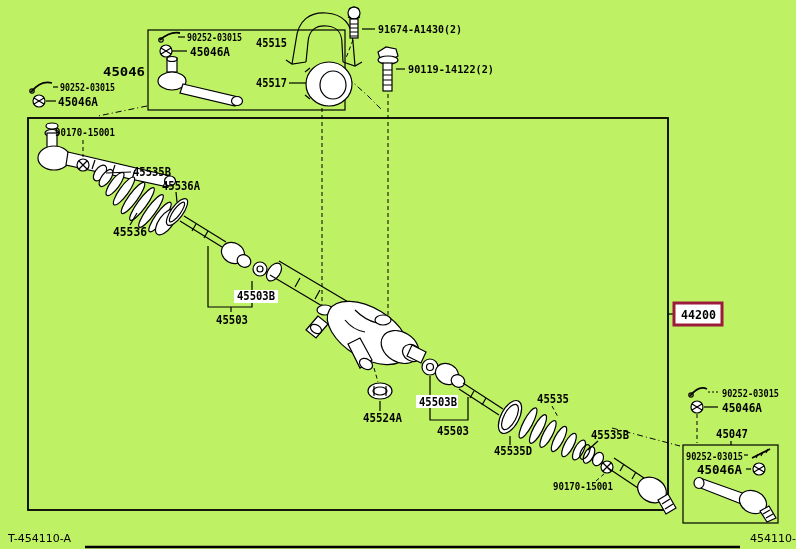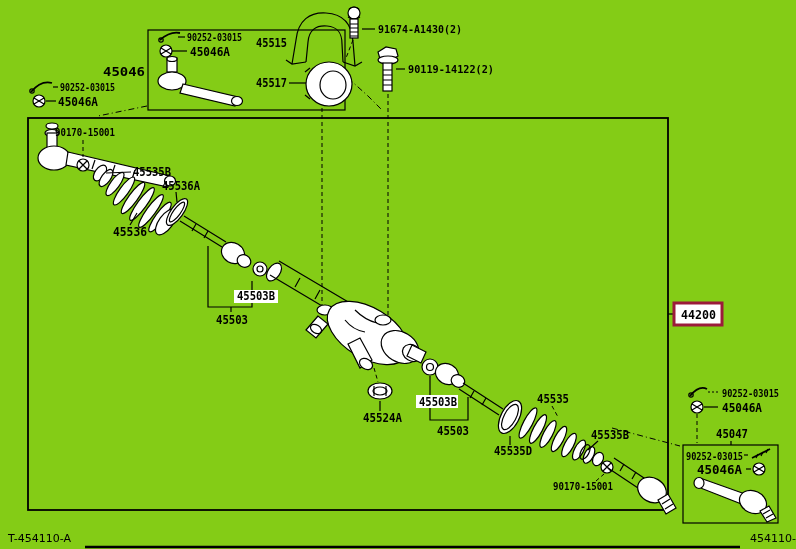--- a/index.html
+++ b/index.html
@@ -1,16 +1,16 @@
 <!DOCTYPE html>
 <html><head>
 <meta charset="utf-8">
 <style>
   html,body{margin:0;padding:0;background:#fff;}
-  #stage{position:relative;width:796px;height:549px;background:#84cc16;overflow:hidden;}
+  #stage{position:relative;width:796px;height:549px;background:#bef264;overflow:hidden;}
   svg{position:absolute;left:0;top:0;}
   .ln{stroke:#000;fill:none;stroke-width:1.2;}
   .ln2{stroke:#000;fill:none;stroke-width:1.8;}
   .shape{fill:#fff;stroke:#000;stroke-width:1.2;}
   .dash{stroke:#000;fill:none;stroke-width:1;stroke-dasharray:4 3;}
   .dashdot{stroke:#000;fill:none;stroke-width:1;stroke-dasharray:6 3 1 3;}
   .dot{stroke:#000;fill:none;stroke-width:1;stroke-dasharray:2 2;}
   text{fill:#000;}
   .pn{font:bold 10px "DejaVu Sans Mono",monospace;}
   .pl{font:bold 12px "DejaVu Sans Mono",monospace;}

